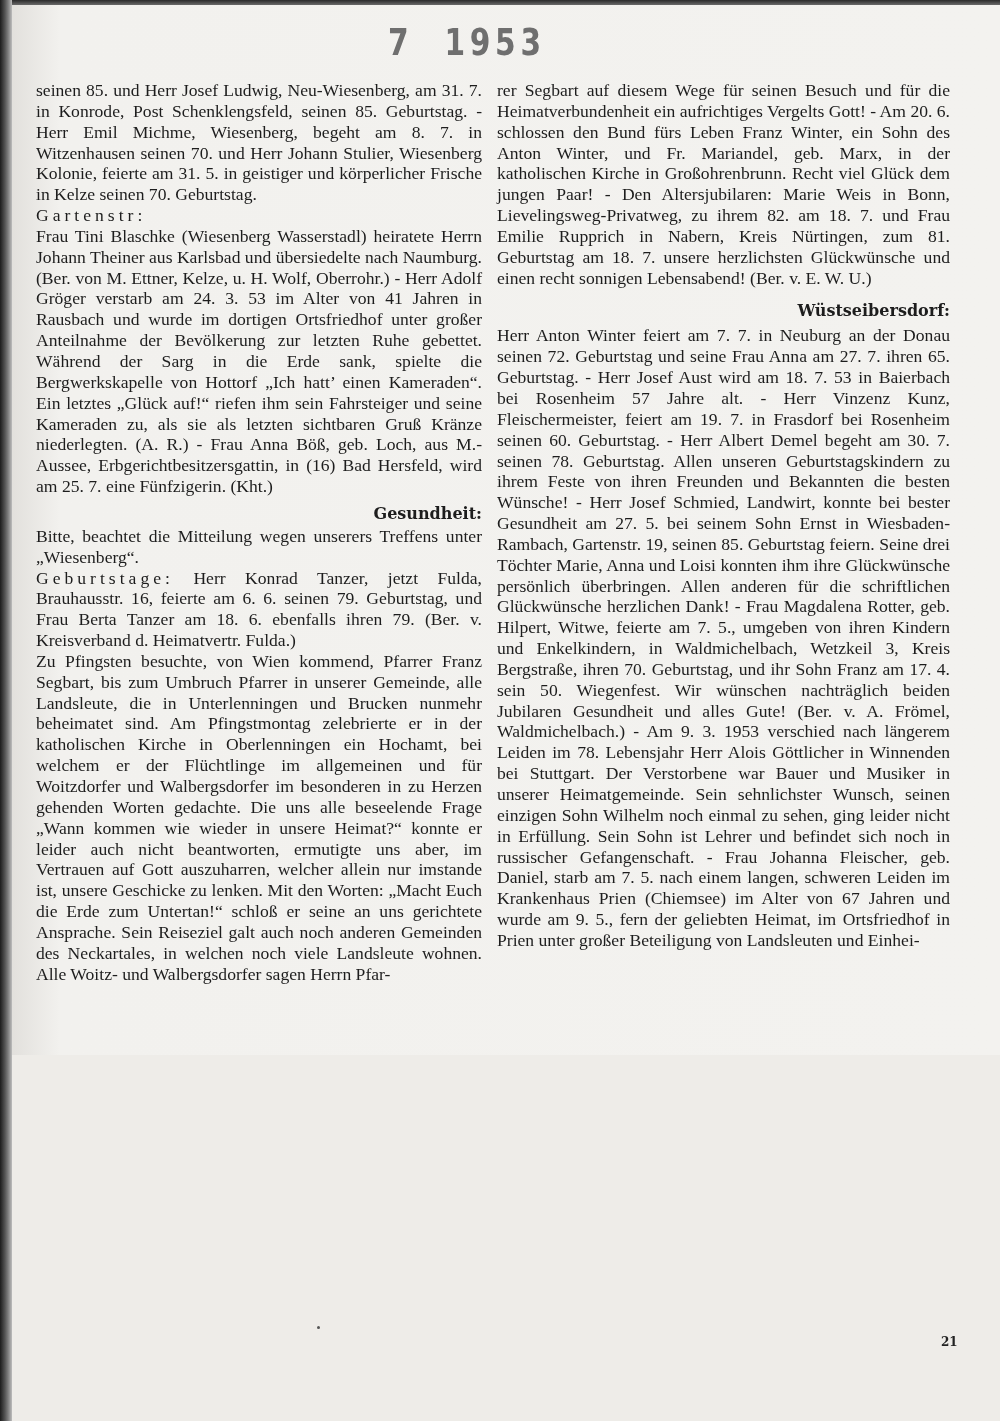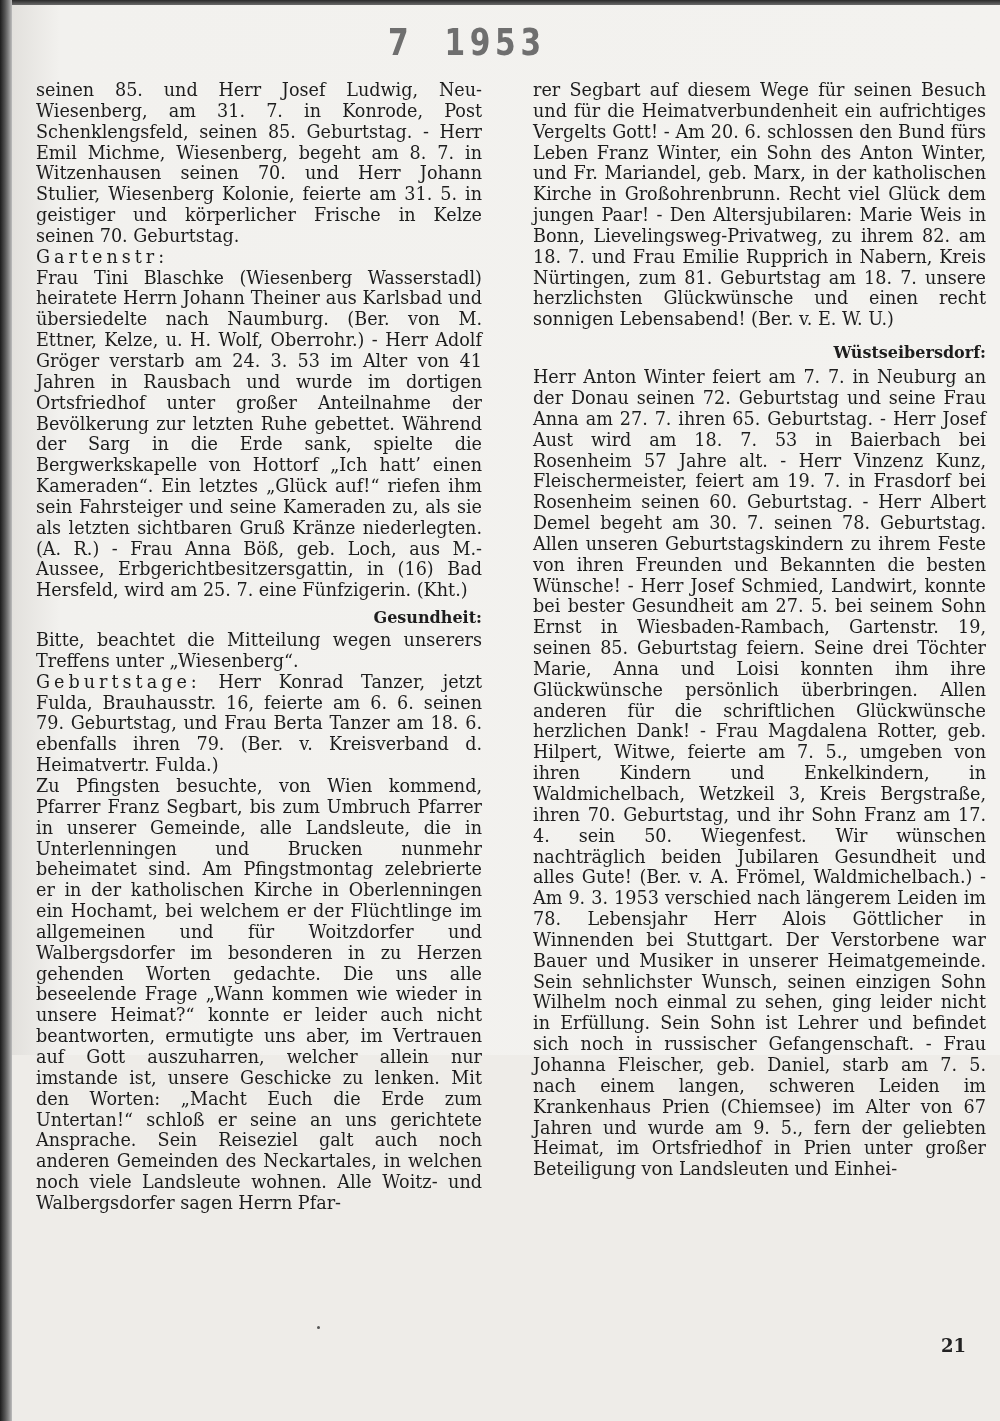--- a/index.html
+++ b/index.html
@@ -31,32 +31,32 @@
       white-space: nowrap;
     }
     .header-stamp .issue { margin-right: 40px; }
     .column {
       position: absolute; top: 80px;
       font-size: 17.6px; line-height: 20.85px;
       text-align: justify;
       hyphens: none;
     }
     .col-left { left: 36px; width: 446px; }
-    .col-right { left: 533px; width: 453px; }
-    .column p { margin: 0; }
+    .col-right { left: 497px; width: 453px; }
+    .column p { margin: 0; font-family: Liberation Serif, serif; }
     .spaced { letter-spacing: 4px; }
     h3.section {
       margin: 6px 0 2px 0;
       font-size: 16px; line-height: 21px; font-weight: bold;
       text-align: right;
     }
     .col-right h3.section { margin: 12px 0 4px 0; }
     .page-number {
       position: absolute; left: 941px; top: 1335px;
-      font-size: 18px; font-weight: bold; color: #222;
+      font-size: 12px; font-weight: bold; color: #222;
     }
     .speck {
       position: absolute; left: 317px; top: 1326px;
       width: 3px; height: 3px; border-radius: 50%; background: #555;
     }
   </style>
 </head>
 <body>
 
 <div class="page">

